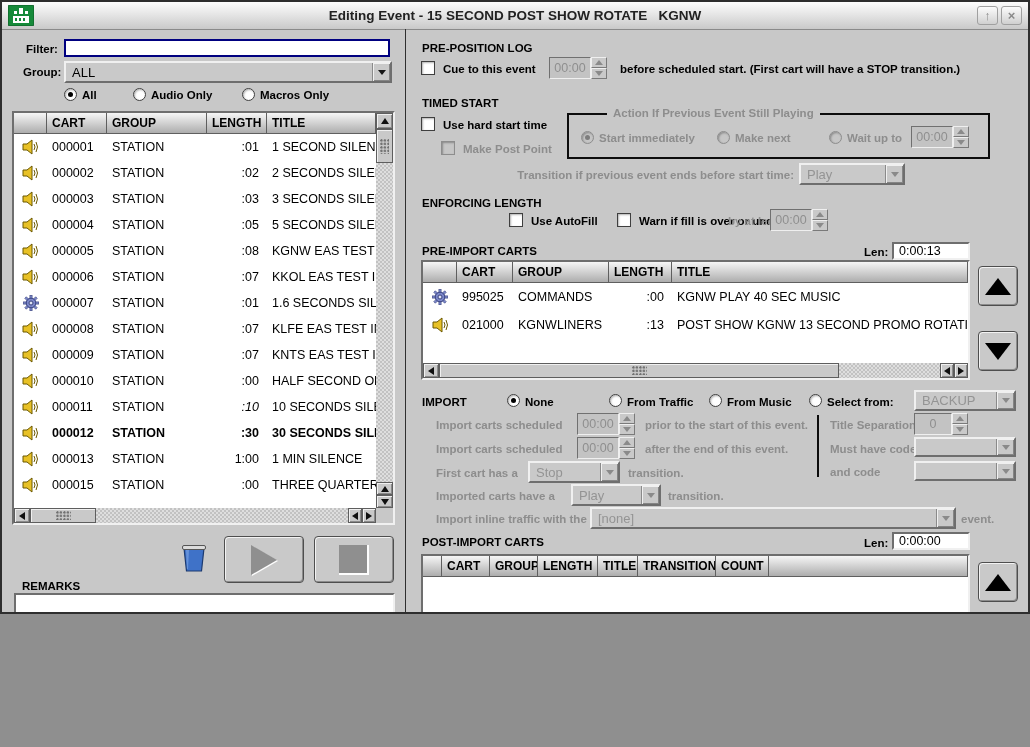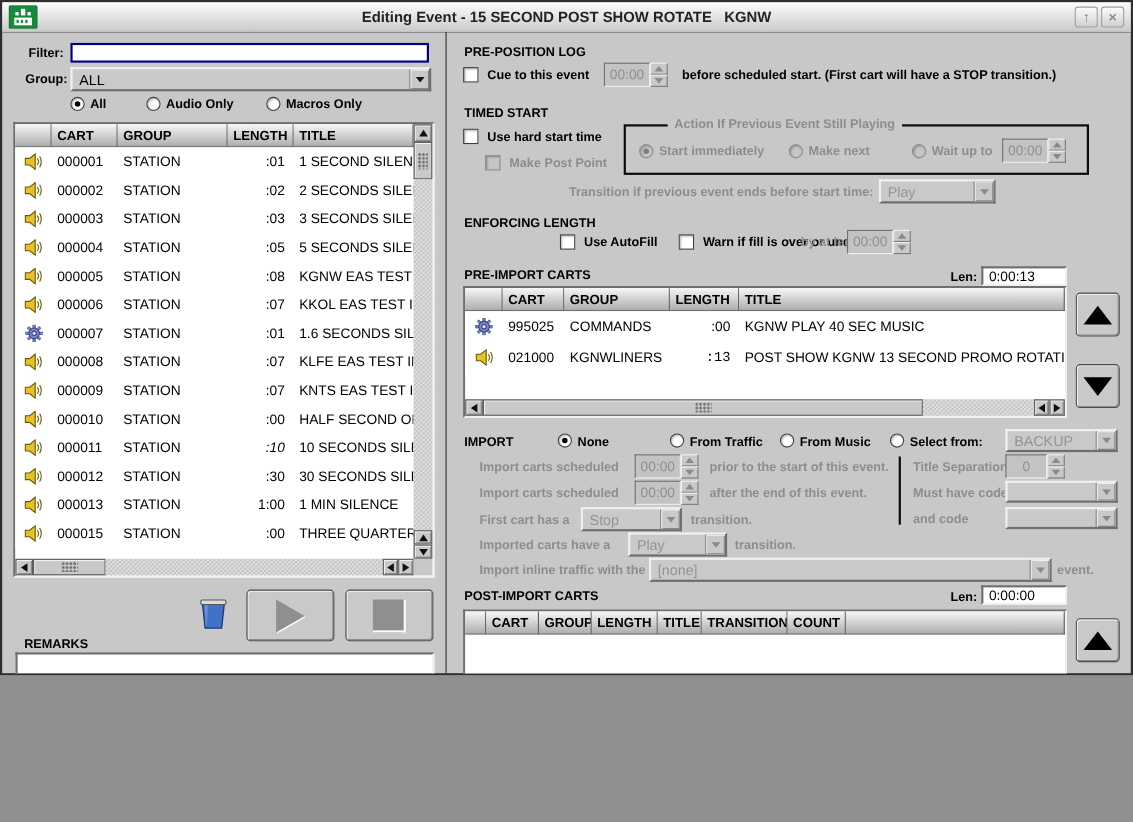--- a/index.html
+++ b/index.html
@@ -246,21 +246,21 @@
             <svg width="17" height="16" viewBox="0 0 17 16">
               <polygon points="1,5 5,5 10,1 10,15 5,11 1,11" fill="#e8c126" stroke="#6b5800" stroke-width="1"></polygon>
               <path d="M12 5 Q14 8 12 11 M14 3 Q17 8 14 13" fill="none" stroke="#6b5800" stroke-width="1"></path>
             </svg>
           </div>
           <div class="tcell" style="width: 60px;">000011</div>
           <div class="tcell" style="width: 100px;">STATION</div>
           <div class="tcell num" style="width: 60px; font-style: italic;">:10</div>
           <div class="tcell" style="flex: 1 1 0%;">10 SECONDS SILE</div>
         </div>
-        <div class="trow" style="height: 26px;">
+        <div class="trow" style="height: 26px; font-weight: bold;">
           <div class="tcell icon" style="width: 33px;">
             <svg width="17" height="16" viewBox="0 0 17 16">
               <polygon points="1,5 5,5 10,1 10,15 5,11 1,11" fill="#e8c126" stroke="#6b5800" stroke-width="1"></polygon>
               <path d="M12 5 Q14 8 12 11 M14 3 Q17 8 14 13" fill="none" stroke="#6b5800" stroke-width="1"></path>
             </svg>
           </div>
           <div class="tcell" style="width: 60px;">000012</div>
           <div class="tcell" style="width: 100px;">STATION</div>
           <div class="tcell num" style="width: 60px;">:30</div>
           <div class="tcell" style="flex: 1 1 0%;">30 SECONDS SILE</div>
@@ -444,21 +444,21 @@
         </div>
         <div class="trow" style="height: 28px;">
           <div class="tcell icon" style="width: 34px;">
             <svg width="17" height="16" viewBox="0 0 17 16">
               <polygon points="1,5 5,5 10,1 10,15 5,11 1,11" fill="#e8c126" stroke="#6b5800" stroke-width="1"></polygon>
               <path d="M12 5 Q14 8 12 11 M14 3 Q17 8 14 13" fill="none" stroke="#6b5800" stroke-width="1"></path>
             </svg>
           </div>
           <div class="tcell" style="width: 56px;">021000</div>
           <div class="tcell" style="width: 96px;">KGNWLINERS</div>
-          <div class="tcell num" style="width: 63px; font-family: Liberation Mono, monospace;">:13</div>
+          <div class="tcell num" style="width: 63px;">:13</div>
           <div class="tcell" style="flex: 1 1 0%;">POST SHOW KGNW 13 SECOND PROMO ROTATION</div>
         </div>
       </div>
     <div class="abs" style="left:0;bottom:0;width:545px;height:15px;display:flex">
       <div class="sbtn2" style="width:16px">
           <i class="st-left"></i>
         </div>
       <div class="sslide" style="width:400px">
           <i class="grip"></i>
         </div>

